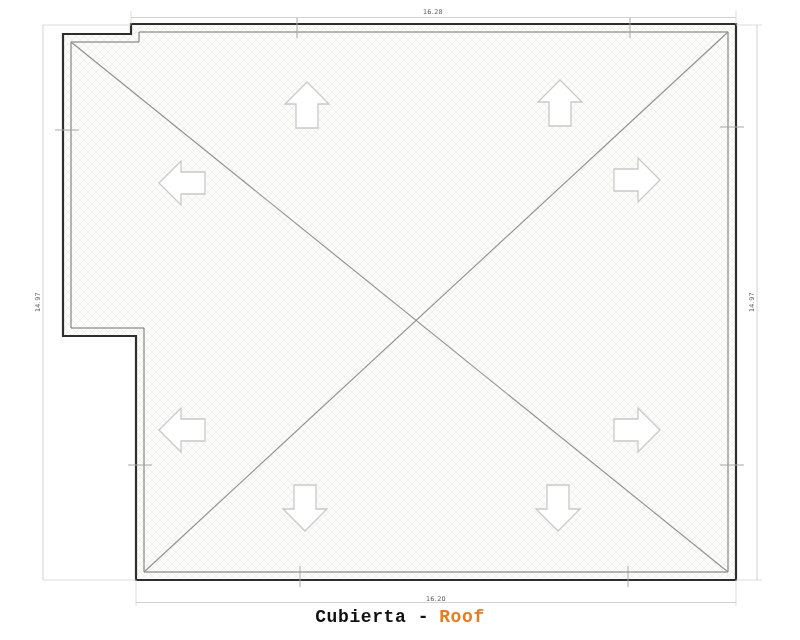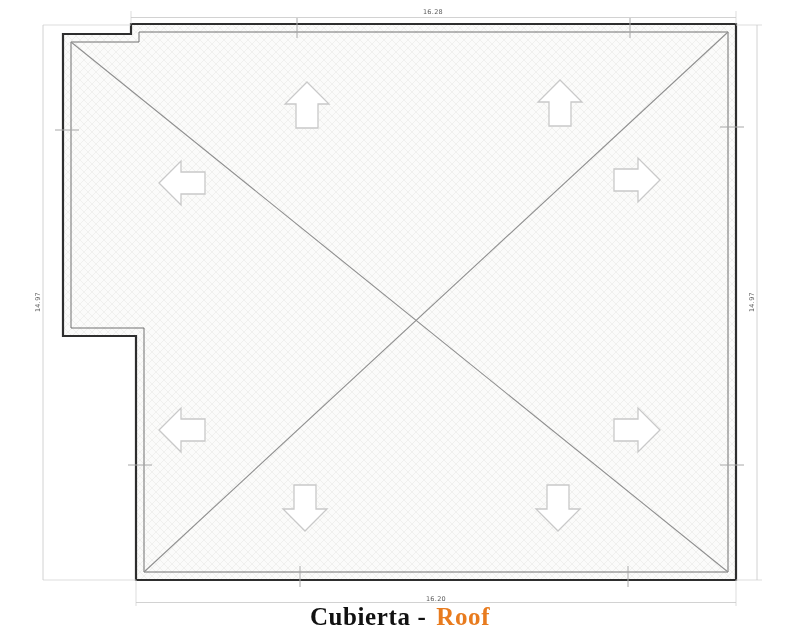--- a/index.html
+++ b/index.html
@@ -17,23 +17,23 @@
     fill: #5a5a5a;
     letter-spacing: 0.3px;
   }
   .dim-line   { stroke: #c7c7c7; stroke-width: 0.8; }
   .ext-line   { stroke: #d4d4d4; stroke-width: 0.8; }
   .wall-tick  { stroke: #a8a8a8; stroke-width: 1; }
 
   .drawing-title {
     position: absolute; left: 0; top: 599px; width: 800px;
     text-align: center;
-    font-family: Liberation Serif, serif;
+    font-family: Liberation Mono, monospace;
     font-weight: bold;
-    font-size: 25px;
+    font-size: 18px;
     letter-spacing: 0.6px;
     color: #111111;
     line-height: 36px;
     white-space: nowrap;
   }
   .drawing-title .accent { margin-left: 10px; }
 </style>
 </head>
 <body>
 

